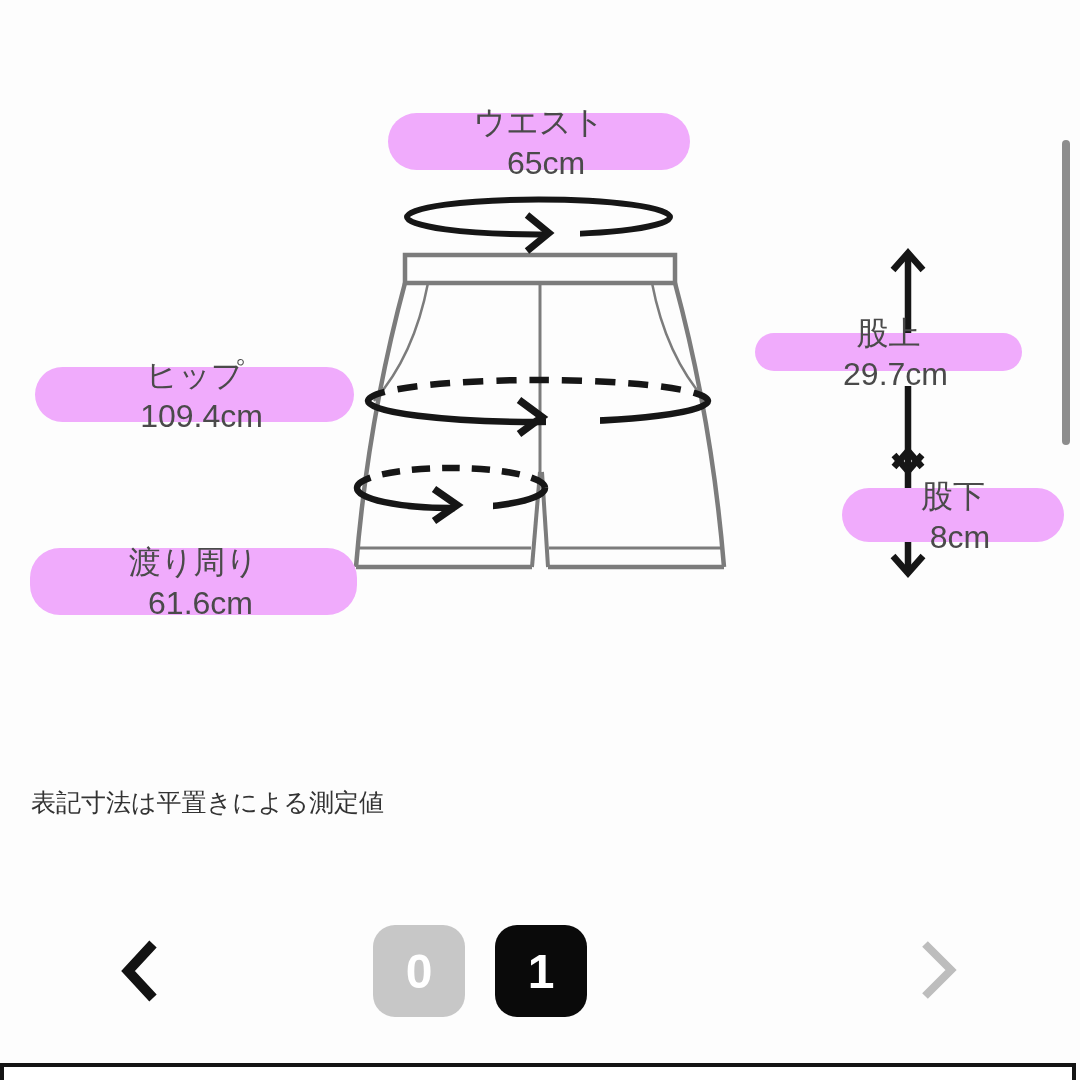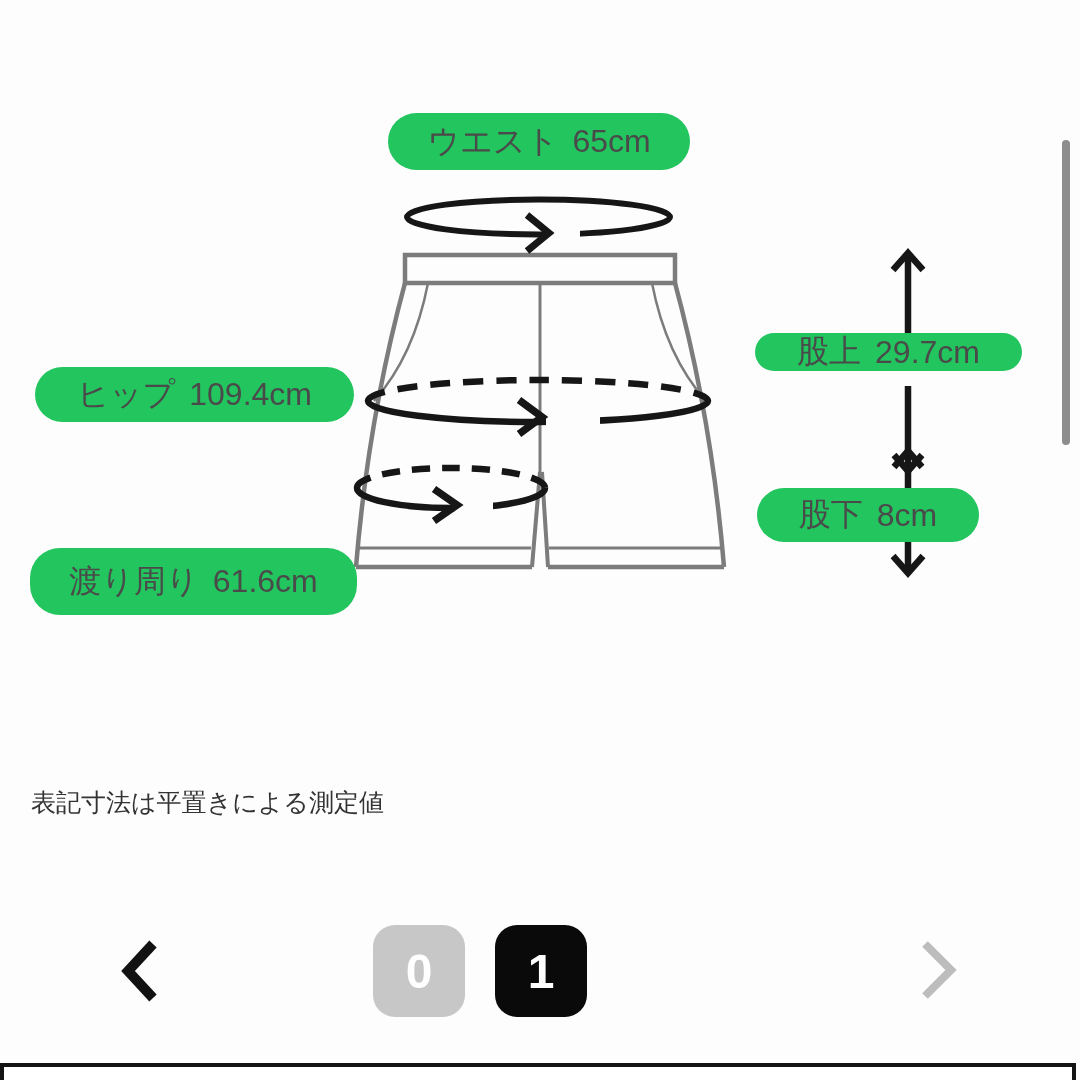--- a/index.html
+++ b/index.html
@@ -2,30 +2,30 @@
 <html><head>
 <meta charset="utf-8">
 <style>
   html,body{margin:0;padding:0;background:#fff;}
   .canvas{
     position:relative;width:1080px;height:1080px;overflow:hidden;
     background:#fdfdfd;font-family:"Liberation Sans","DejaVu Sans",sans-serif;
   }
   svg.diagram{position:absolute;left:0;top:0;}
   .pill{
-    position:absolute;background:#22c55e;border-radius:30px;
+    position:absolute;background:#f0abfc;border-radius:30px;
     display:flex;align-items:center;justify-content:center;
-    color:#4a4a4a;font-size:32px;white-space:nowrap;z-index:5;
+    color:#4a4a4a;font-size:32px;white-space:nowrap;z-index:5;flex-direction:column;
   }
   .pill .val{margin-left:14px;}
   .pill-waist{left:388px;top:113px;width:302px;height:57px;}
   .pill-hip{left:35px;top:367px;width:319px;height:55px;text-align:center;}
   .pill-thigh{left:30px;top:548px;width:327px;height:67px;text-align:center;}
   .pill-rise{left:755px;top:333px;width:267px;height:38px;}
-  .pill-inseam{left:757px;top:488px;width:222px;height:54px;}
+  .pill-inseam{left:842px;top:488px;width:222px;height:54px;}
   .notes{position:absolute;left:27px;top:783px;font-size:25px;line-height:30px;color:#333;z-index:5;}
   .notes p{margin:4px;}
   .nav-btn{position:absolute;background:none;border:none;padding:0;cursor:pointer;z-index:6;}
   .nav-prev{left:118px;top:936px;width:48px;height:70px;}
   .nav-next{left:913px;top:936px;width:48px;height:70px;}
   .page-btn{
     position:absolute;width:92px;height:92px;border:none;border-radius:22px;
     background:#c7c7c7;color:#fff;font-size:48px;font-weight:700;
     display:flex;align-items:center;justify-content:center;
     font-family:inherit;cursor:pointer;z-index:6;top:925px;padding:0;

